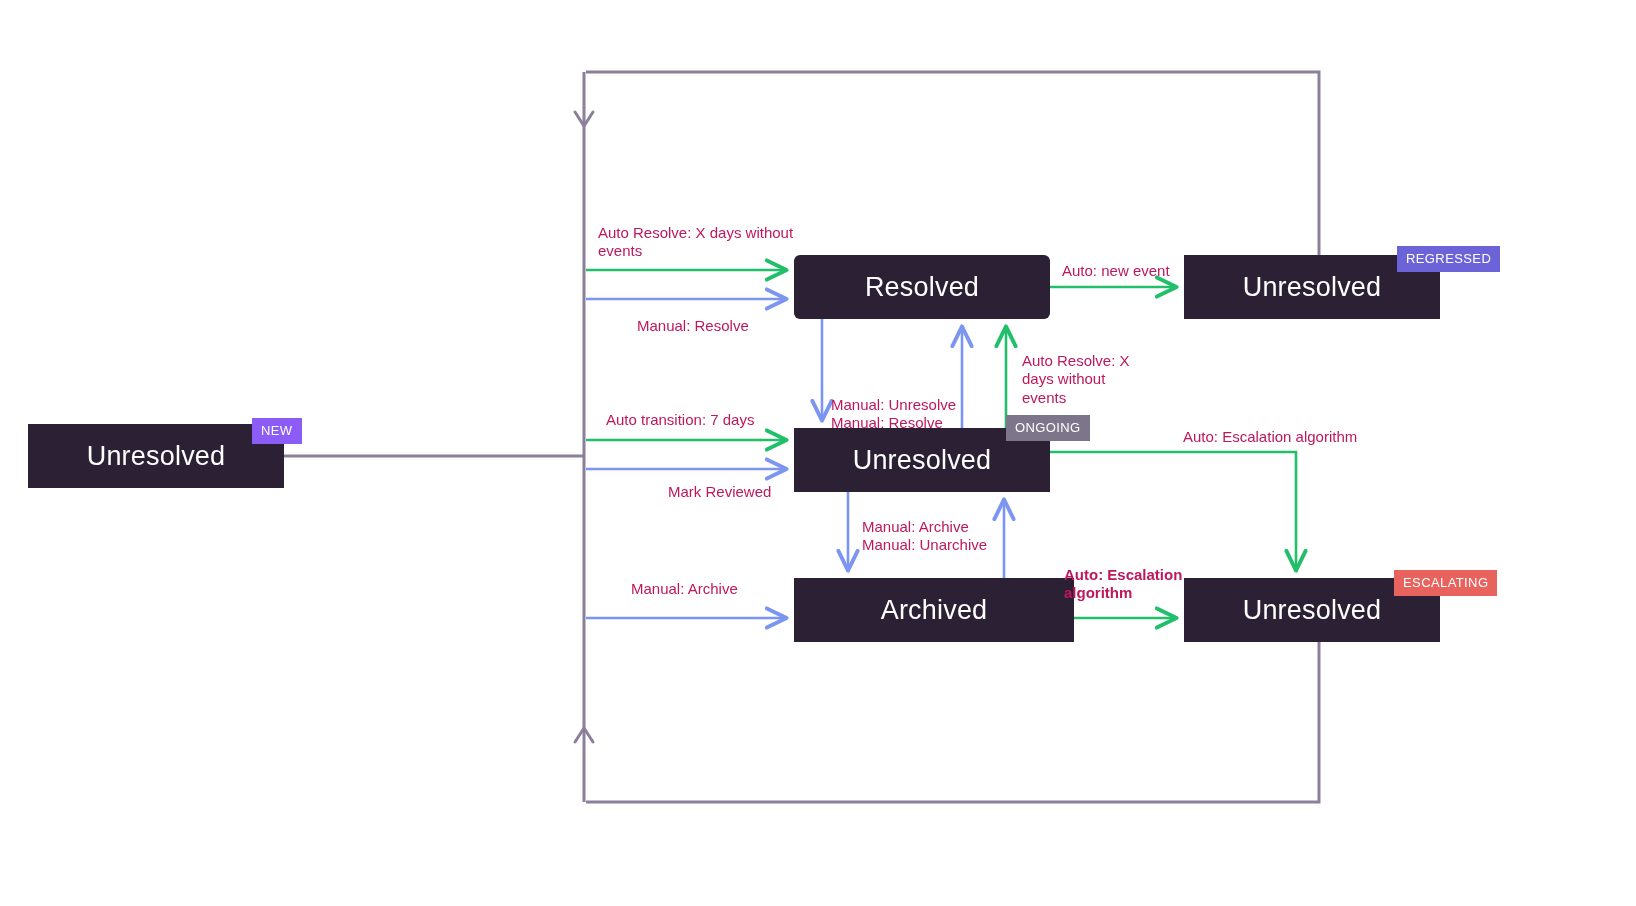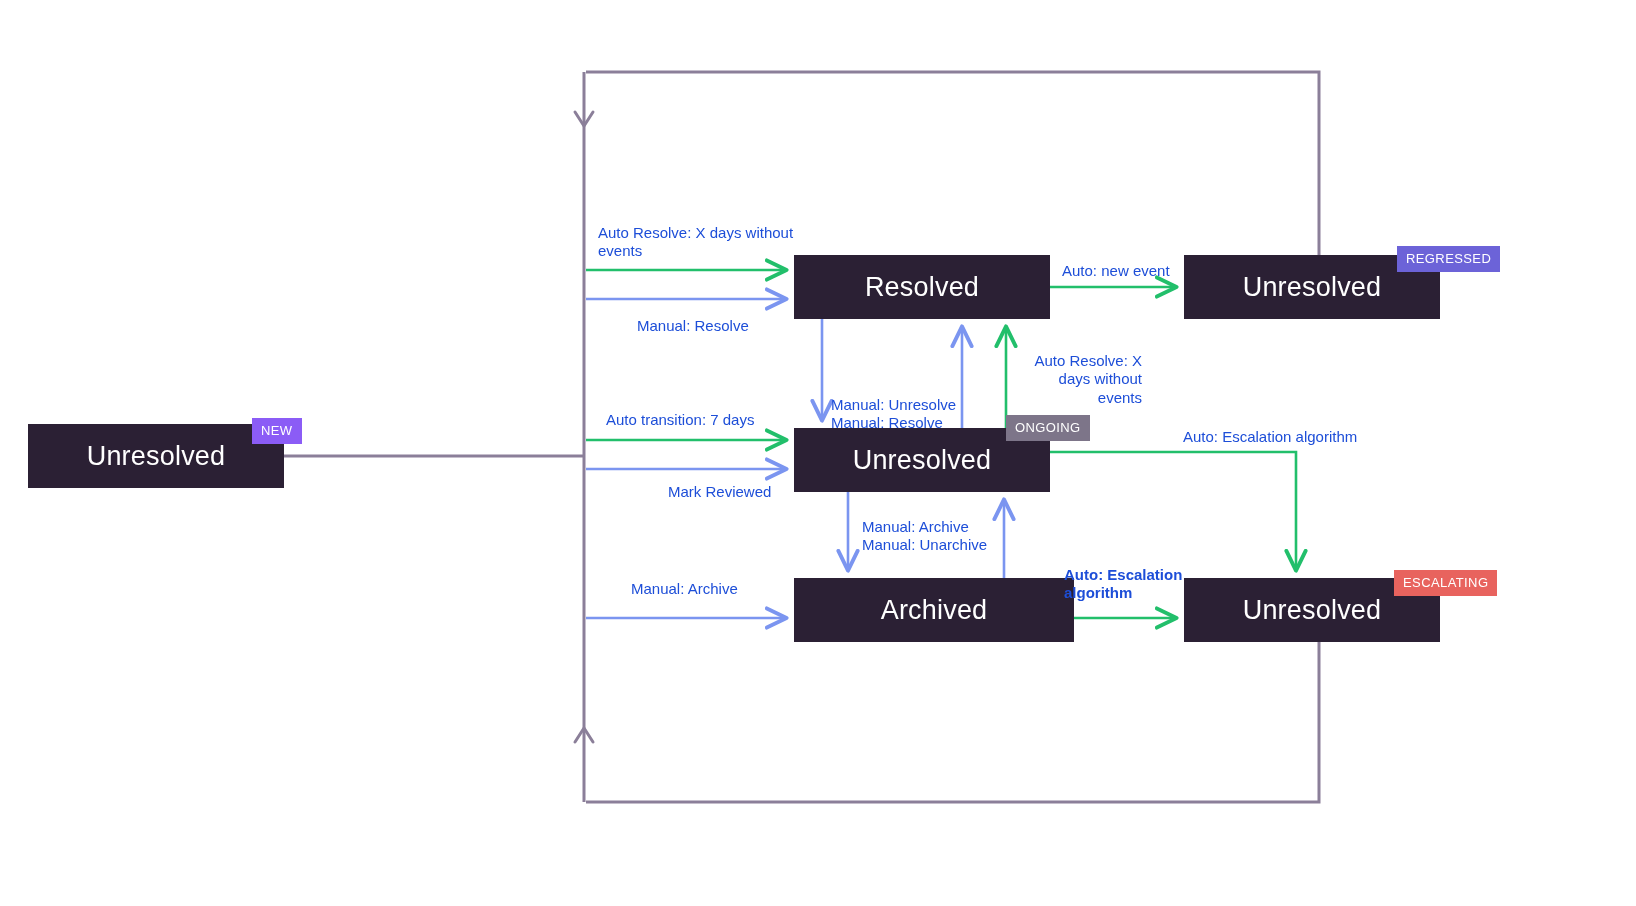--- a/index.html
+++ b/index.html
@@ -47,21 +47,21 @@
     font-size: 13px;
     line-height: 1;
     padding: 6px 9px 7px 9px;
     letter-spacing: 0.4px;
     white-space: nowrap;
     z-index: 9;
     box-sizing: border-box;
   }
   .edge-label {
     position: absolute;
-    color: #1d4ed8;
+    color: #be185d;
     font-size: 15px;
     line-height: 1.22;
     white-space: pre-line;
     z-index: 7;
     background: transparent;
   }
 </style>
 </head>
 <body>
 
@@ -142,21 +142,21 @@
     </g>
 
     <g>
       <path d="M1050,618 L1174,618" fill="none" stroke="#22bf6b" stroke-width="2.6" marker-end="url(#ah-green)"></path>
     </g>
   </svg>
 
   <div class="node" style="left:28px; top:424px; width:256px; height:64px;">
     <span>Unresolved</span>
   </div>
-  <div class="node" style="left:794px; top:255px; width:256px; height:64px;">
+  <div class="node" style="left:794px; top:255px; width:256px; height:64px;border-radius:6px;">
     <span>Resolved</span>
   </div>
   <div class="node" style="left:794px; top:428px; width:256px; height:64px;">
     <span>Unresolved</span>
   </div>
   <div class="node" style="left:794px; top:578px; width:280px; height:64px;">
     <span>Archived</span>
   </div>
   <div class="node" style="left:1184px; top:255px; width:256px; height:64px;">
     <span>Unresolved</span>
@@ -171,21 +171,21 @@
   <div class="badge" style="left:1394px; top:570px; background:#e8635e;">ESCALATING</div>
 
   <div class="edge-label" style="left:598px; top:224px; width:232px;">Auto Resolve: X days without
 events</div>
 
   <div class="edge-label" style="left:637px; top:317px; width:210px;">Manual: Resolve</div>
 
   <div class="edge-label" style="left:831px; top:352px; width:190px;margin-top:44px;">Manual: Unresolve
 Manual: Resolve</div>
 
-  <div class="edge-label" style="left:1022px; top:352px; width:120px;text-align:right;">Auto Resolve: X
+  <div class="edge-label" style="left:1022px; top:352px; width:120px;">Auto Resolve: X
 days without
 events</div>
 
   <div class="edge-label" style="left:606px; top:411px; width:220px;">Auto transition: 7 days</div>
 
   <div class="edge-label" style="left:668px; top:483px; width:190px;">Mark Reviewed</div>
 
   <div class="edge-label" style="left:862px; top:518px; width:180px;">Manual: Archive
 Manual: Unarchive</div>
 

